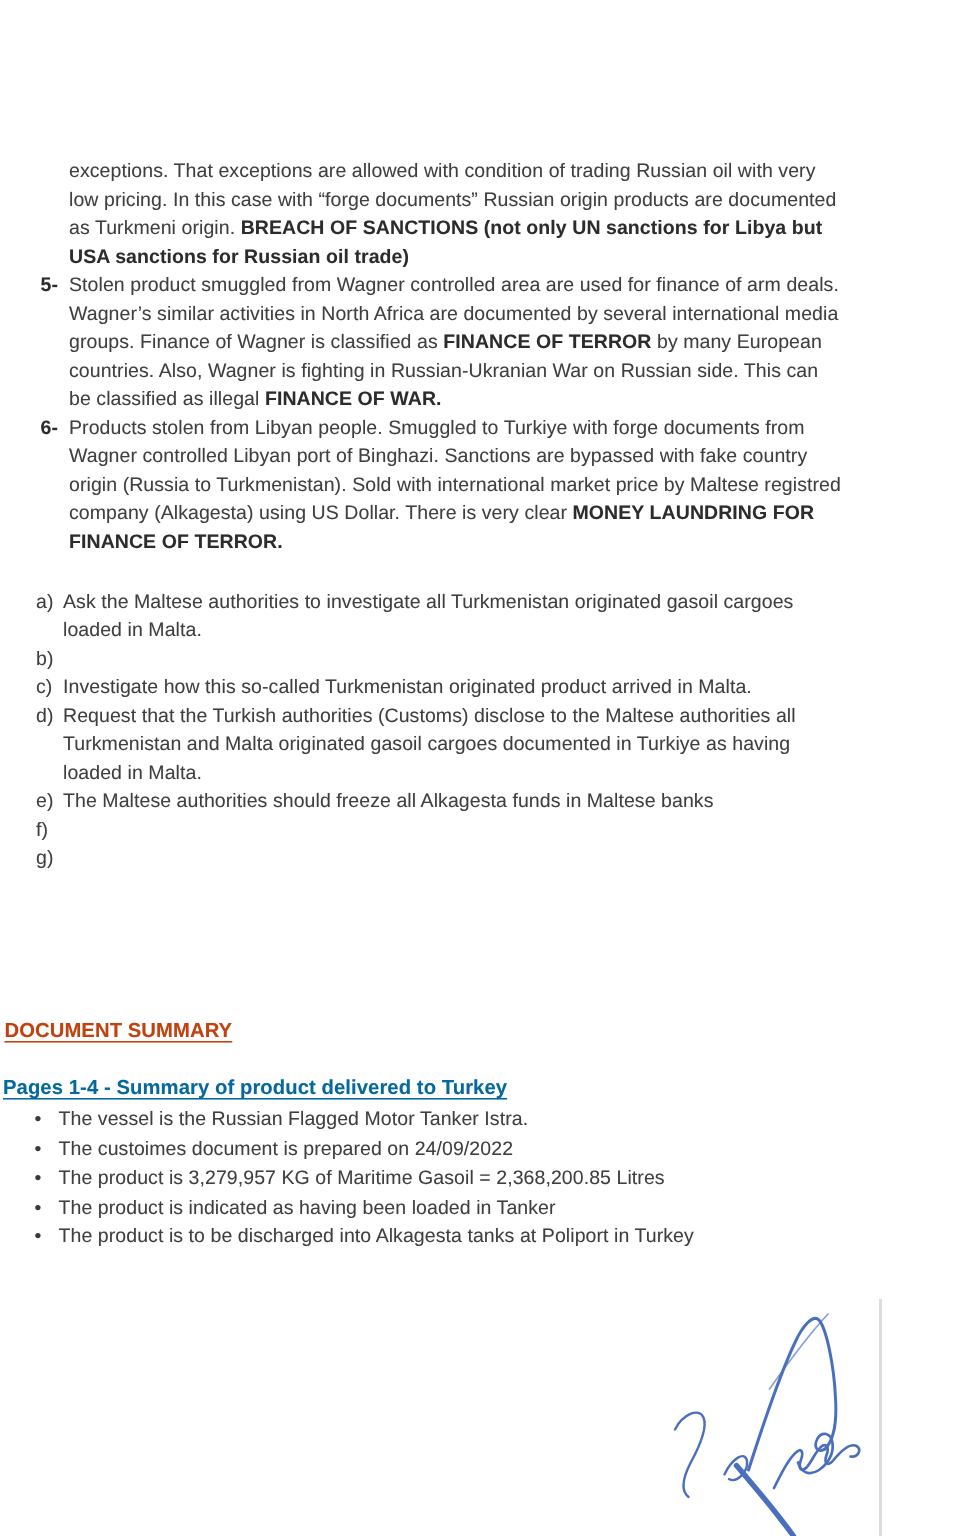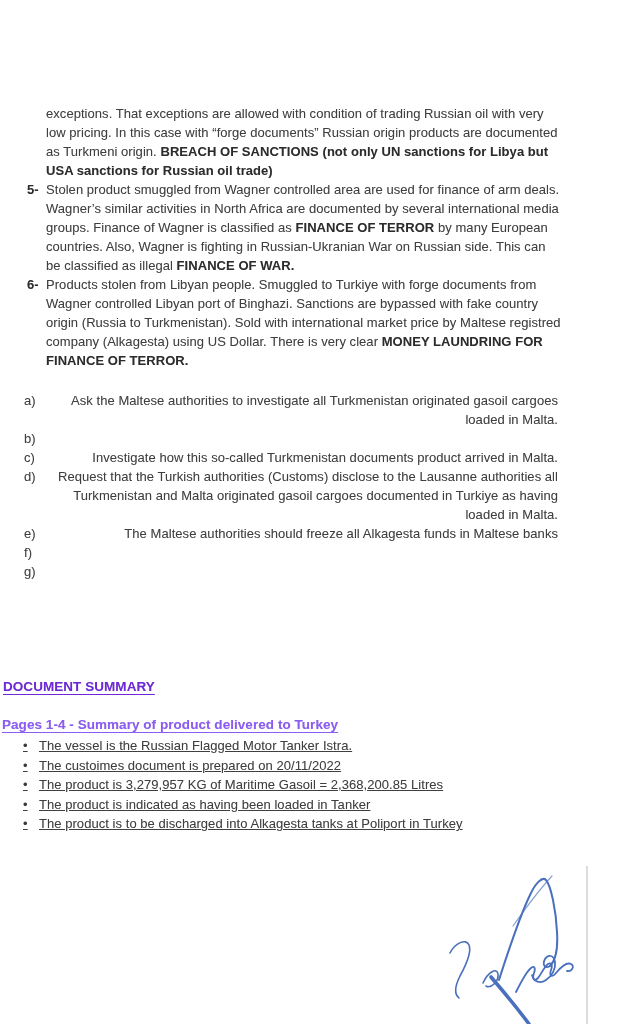--- a/index.html
+++ b/index.html
@@ -23,33 +23,33 @@
   }
   .doc b{font-weight:700;color:#2c2c2c;}
   .intro{margin:76px 0 0 46px;width:516px;}
   .num-item{display:flex;margin-left:27px;}
   .num-marker{flex:0 0 19px;font-weight:700;color:#2c2c2c;}
   .num-text{width:516px;}
   .action-intro{margin:30px 0 0 3px;}
   .a-list{margin:21px 0 0 0;padding:0;list-style:none;}
   .a-item{display:flex;margin-left:24px;}
   .a-marker{flex:0 0 18px;}
-  .a-text{width:516px;text-align:right;}
+  .a-text{width:516px;}
   .sum-head{
     margin:96px 0 0 3px;
-    font-size:13.5px;font-weight:700;color:#6d28d9;
+    font-size:13.5px;font-weight:700;color:#c2410c;
     text-decoration:underline;text-underline-offset:3px;text-decoration-thickness:1.3px;
   }
   .pages-head{
     margin:19px 0 0 2px;
-    font-size:13.5px;font-weight:700;color:#8b5cf6;
+    font-size:13.5px;font-weight:700;color:#0369a1;
     text-decoration:underline;text-underline-offset:3px;text-decoration-thickness:1.3px;
   }
   .bullets{margin:2px 0 0 0;padding:0;list-style:none;}
-  .bullets li{display:flex;margin-left:23px;line-height:19.5px;text-decoration:underline;}
+  .bullets li{display:flex;margin-left:23px;line-height:19.5px;}
   .bullets li::before{content:"•";flex:0 0 16px;color:#3a3a3a;}
   .signature{position:absolute;left:428px;top:842px;width:214px;height:180px;}
   .edge-shadow{position:absolute;right:0;top:838px;width:2px;height:186px;background:#dcdcdf;}
 </style>
 </head>
 <body>
 
 <div class="page">
   <div class="doc">
 
@@ -69,25 +69,25 @@
     <ol class="a-list">
       <li class="a-item">
         <span class="a-marker">a)</span>
         <span class="a-text">Ask the Maltese authorities to investigate all Turkmenistan originated gasoil cargoes loaded in Malta.</span>
       </li>
       <li class="a-item">
         <span class="a-marker">b)</span>
       </li>
       <li class="a-item">
         <span class="a-marker">c)</span>
-        <span class="a-text">Investigate how this so-called Turkmenistan documents product arrived in Malta.</span>
+        <span class="a-text">Investigate how this so-called Turkmenistan originated product arrived in Malta.</span>
       </li>
       <li class="a-item">
         <span class="a-marker">d)</span>
-        <span class="a-text">Request that the Turkish authorities (Customs) disclose to the Lausanne authorities all Turkmenistan and Malta originated gasoil cargoes documented in Turkiye as having loaded in Malta.</span>
+        <span class="a-text">Request that the Turkish authorities (Customs) disclose to the Maltese authorities all Turkmenistan and Malta originated gasoil cargoes documented in Turkiye as having loaded in Malta.</span>
       </li>
       <li class="a-item">
         <span class="a-marker">e)</span>
         <span class="a-text">The Maltese authorities should freeze all Alkagesta funds in Maltese banks</span>
       </li>
       <li class="a-item">
         <span class="a-marker">f)</span>
       </li>
       <li class="a-item">
         <span class="a-marker">g)</span>
@@ -96,21 +96,21 @@
 
     <h3 class="sum-head">DOCUMENT SUMMARY</h3>
 
     <h4 class="pages-head">Pages 1-4 - Summary of product delivered to Turkey</h4>
 
     <ul class="bullets">
       <li>
           <span>The vessel is the Russian Flagged Motor Tanker Istra.</span>
         </li>
       <li>
-          <span>The custoimes document is prepared on 20/11/2022</span>
+          <span>The custoimes document is prepared on 24/09/2022</span>
         </li>
       <li>
           <span>The product is 3,279,957 KG of Maritime Gasoil = 2,368,200.85 Litres</span>
         </li>
       <li>
           <span>The product is indicated as having been loaded in Tanker</span>
         </li>
       <li>
           <span>The product is to be discharged into Alkagesta tanks at Poliport in Turkey</span>
         </li>

